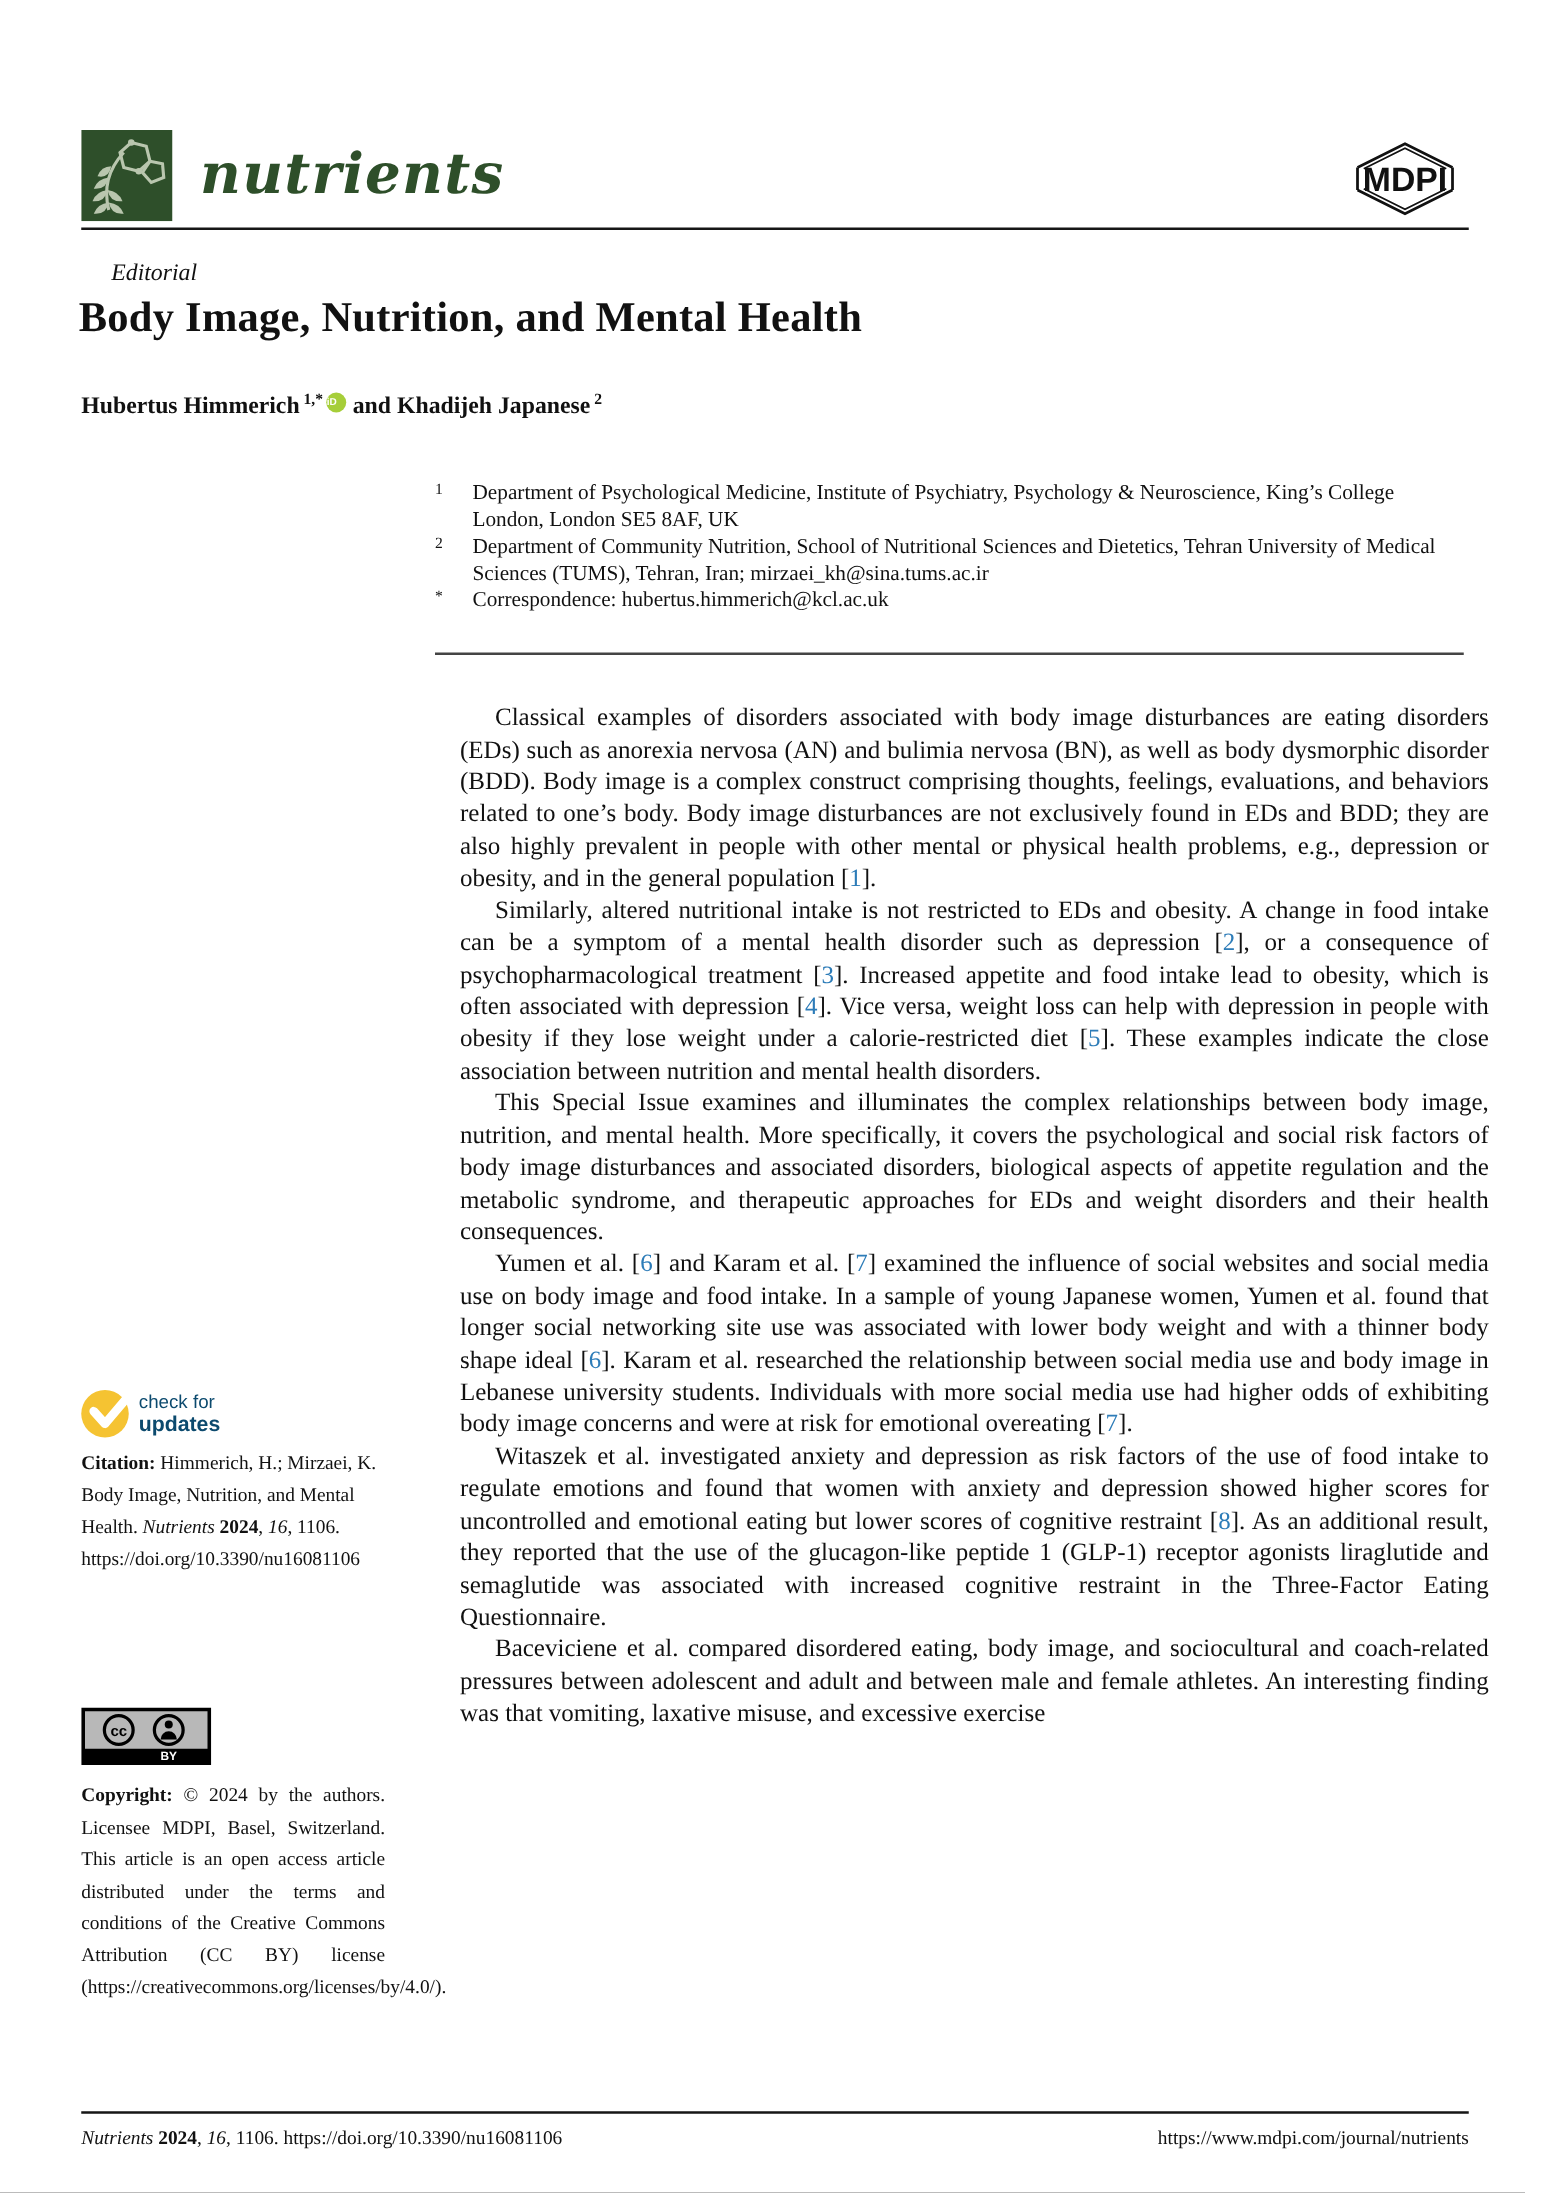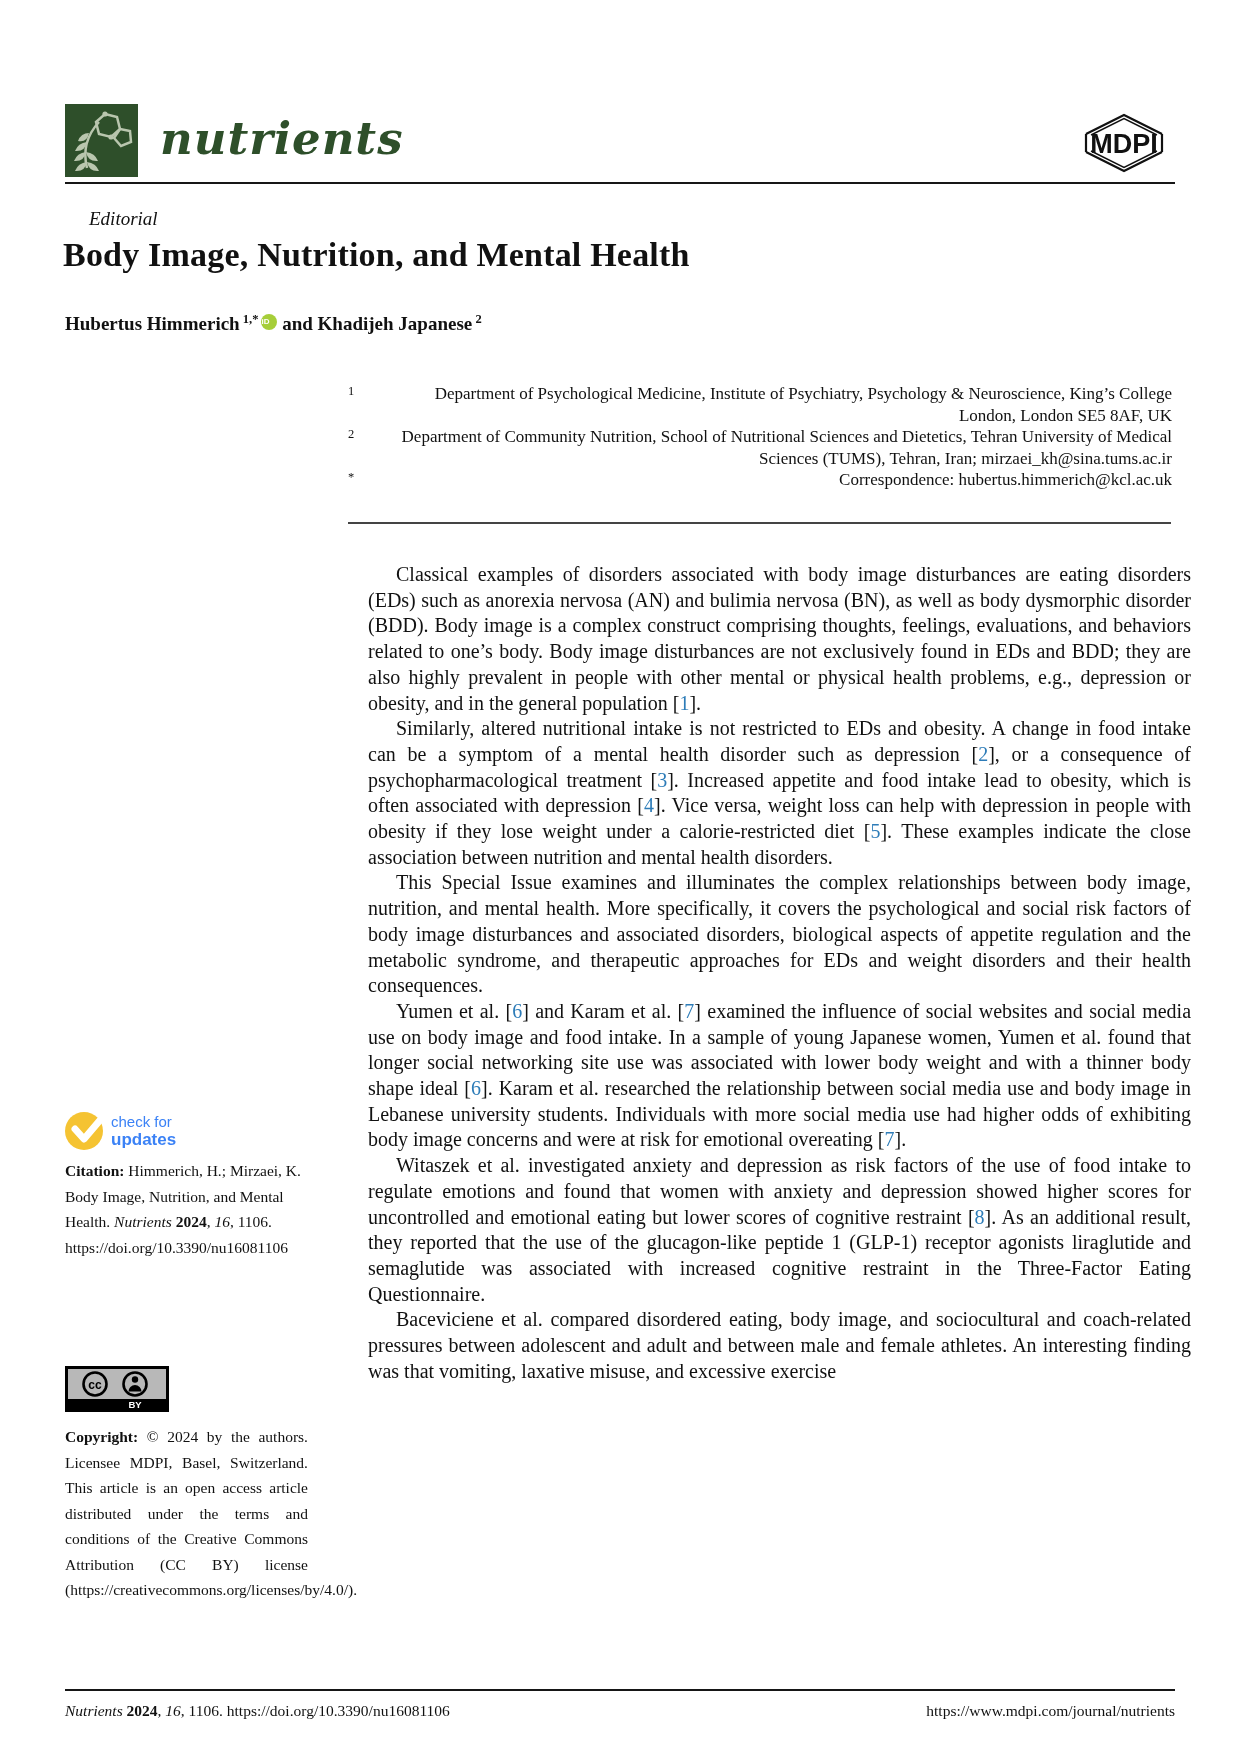--- a/index.html
+++ b/index.html
@@ -19,35 +19,35 @@
   .authors-line{position:absolute;left:65px;top:312px;font-size:19px;font-weight:bold;}
   .authors-line sup{font-size:12.5px;vertical-align:7px;font-weight:bold;}
   .orcid{display:inline-block;width:16px;height:16px;border-radius:50%;background:#a6ce39;color:#fff;
          font-family:"Liberation Sans",sans-serif;font-size:8px;font-weight:bold;
          line-height:16px;vertical-align:6px;margin-left:3px;}
 
   
   .affils{position:absolute;left:348px;top:383px;width:824px;font-size:17px;line-height:21.5px;}
   .affil-row{display:flex;}
   .affil-marker{width:30px;flex:0 0 30px;font-size:12.5px;position:relative;top:-2px;}
-  .affil-text{flex:1;text-align:right;}
+  .affil-text{flex:1;}
   .rule-body{position:absolute;left:348px;top:522px;width:823px;height:1.5px;background:#444;}
 
   
   .main-col{position:absolute;left:368px;top:562px;width:823px;}
   .main-col p{margin:0;font-size:20px;line-height:25.7px;text-align:justify;text-indent:28px;}
   .ref{color:#2d7cb8;}
   .b{font-weight:bold;}
   .i{font-style:italic;}
 
   
   .updates-badge{position:absolute;left:65px;top:1112px;width:150px;height:42px;cursor:pointer;}
   .updates-circle{position:absolute;left:0;top:0;width:38px;height:38px;border-radius:50%;background:#f5c332;}
   .updates-check{position:absolute;left:6px;top:4px;width:34px;height:30px;}
-  .updates-text{position:absolute;left:46px;top:1px;font-family:"Liberation Sans",sans-serif;color:#3b82f6;}
+  .updates-text{position:absolute;left:46px;top:1px;font-family:"Liberation Sans",sans-serif;color:#0c4a6e;}
   .updates-text .l1{font-size:15px;line-height:17px;}
   .updates-text .l2{font-size:17px;font-weight:bold;line-height:19px;}
 
   .citation{position:absolute;left:65px;top:1158px;width:243px;font-size:15.5px;line-height:25.5px;}
   .citation p{margin:0;}
   .dates{position:absolute;left:65px;top:1272px;width:243px;font-size:15.5px;line-height:25.5px;}
   .cc-badge{position:absolute;left:65px;top:1366px;width:104px;height:46px;cursor:pointer;}
   .copyright{position:absolute;left:65px;top:1424px;width:243px;font-size:15.5px;line-height:25.5px;}
   .copyright p{margin:0;text-align:justify;}
 

